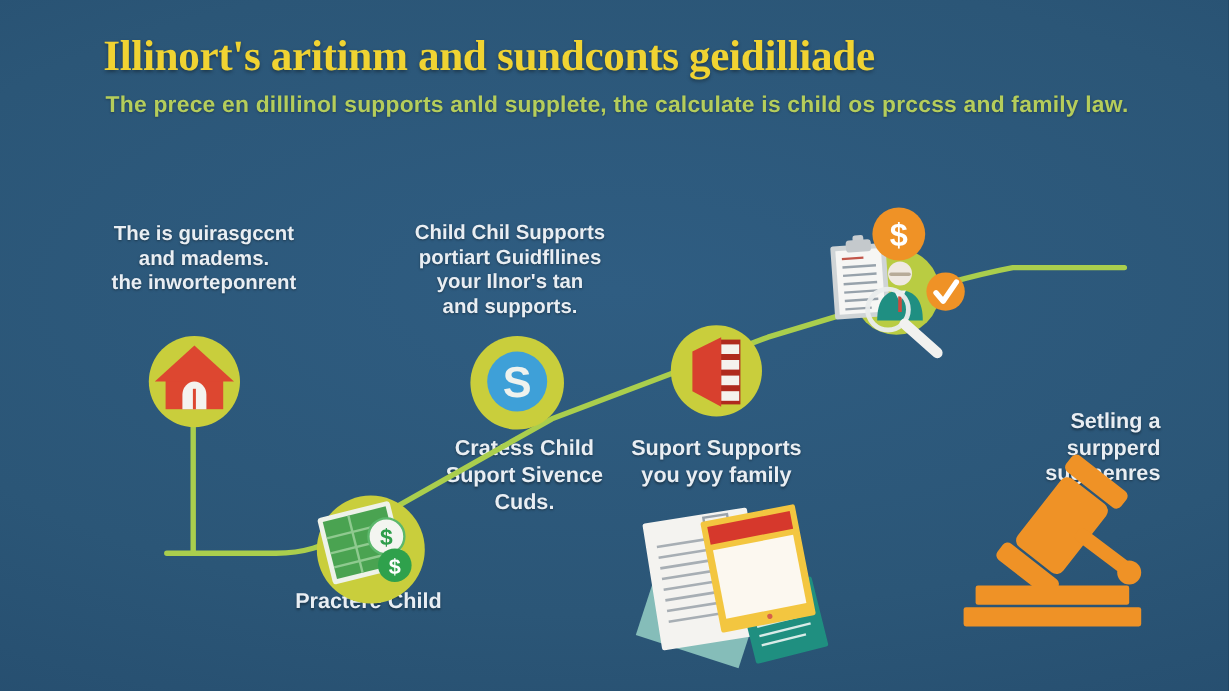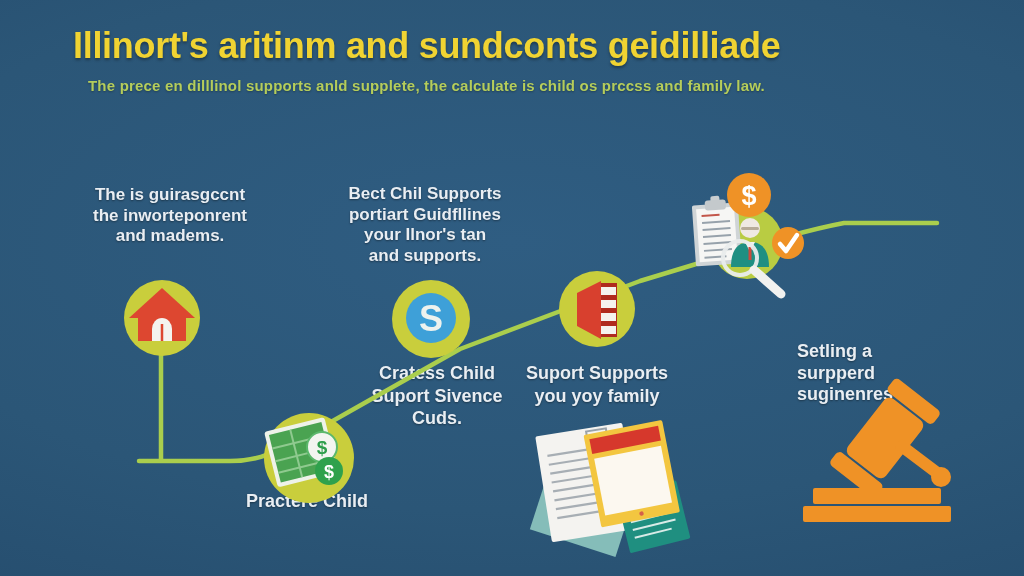--- a/index.html
+++ b/index.html
@@ -3,64 +3,65 @@
 <meta charset="utf-8">
 <style>
   html,body{margin:0;padding:0;background:#1b3a52;}
   #stage{
     position:relative;width:1024px;height:576px;overflow:hidden;
     font-family:"Liberation Sans", sans-serif;font-weight:bold;
     background:radial-gradient(ellipse 120% 90% at 50% 42%, #2f5d82 0%, #2b5677 52%, #23496a 100%);
   }
   .abs{position:absolute;}
   .title{
-    left:73px;top:25px;width:900px;
+    left:86px;top:25px;width:900px;
     font-size:36px;letter-spacing:-0.3px;color:#f0d332;
     text-shadow:0 2px 3px rgba(0,0,0,.35);
     white-space:nowrap;
+    font-family:Liberation Serif, serif;
   }
   .subtitle{
     left:88px;top:77px;width:860px;
-    font-size:15px;letter-spacing:0.2px;color:#b5cd5b;
+    font-size:19px;letter-spacing:0.2px;color:#b5cd5b;
     text-shadow:0 1px 2px rgba(0,0,0,.3);
     white-space:nowrap;
   }
   .step{
     color:#e9eef3;text-align:center;
     text-shadow:0 1px 2px rgba(0,0,0,.4);
   }
   .step div{white-space:nowrap;}
   .s12{font-size:17px;line-height:20.5px;}
   .s34{font-size:18px;line-height:22.5px;}
-  .s5{font-size:18px;line-height:21.5px;text-align:left;}
+  .s5{font-size:18px;line-height:21.5px;text-align:right;}
   .s6{font-size:18px;line-height:23px;}
   #step-1{left:60px;top:185px;width:220px;}
   #step-2{left:315px;top:184px;width:220px;}
   #step-3{left:337px;top:362px;width:200px;}
   #step-4{left:497px;top:362px;width:200px;}
   #step-5{left:797px;top:341px;width:170px;}
   #step-6{left:207px;top:490px;width:200px;}
   svg text{font-family:"Liberation Sans", sans-serif;font-weight:bold;}
 </style>
 </head>
 <body>
 
 <div id="stage">
 
   <div class="abs title">Illinort's aritinm and sundconts geidilliade</div>
   <div class="abs subtitle">The prece en dilllinol supports anld supplete, the calculate is child os prccss and family law.</div>
 
   <div class="abs step s12" id="step-1">
     <div>The is guirasgccnt</div>
+    <div>and madems.</div>
     <div>the inworteponrent</div>
-    <div>and madems.</div>
   </div>
 
   <div class="abs step s12" id="step-2">
-    <div>Bect Chil Supports</div>
+    <div>Child Chil Supports</div>
     <div>portiart Guidfllines</div>
     <div>your Ilnor's tan</div>
     <div>and supports.</div>
   </div>
 
   <div class="abs step s34" id="step-3">
     <div>Cratess Child</div>
     <div>Suport Sivence</div>
     <div>Cuds.</div>
   </div>

